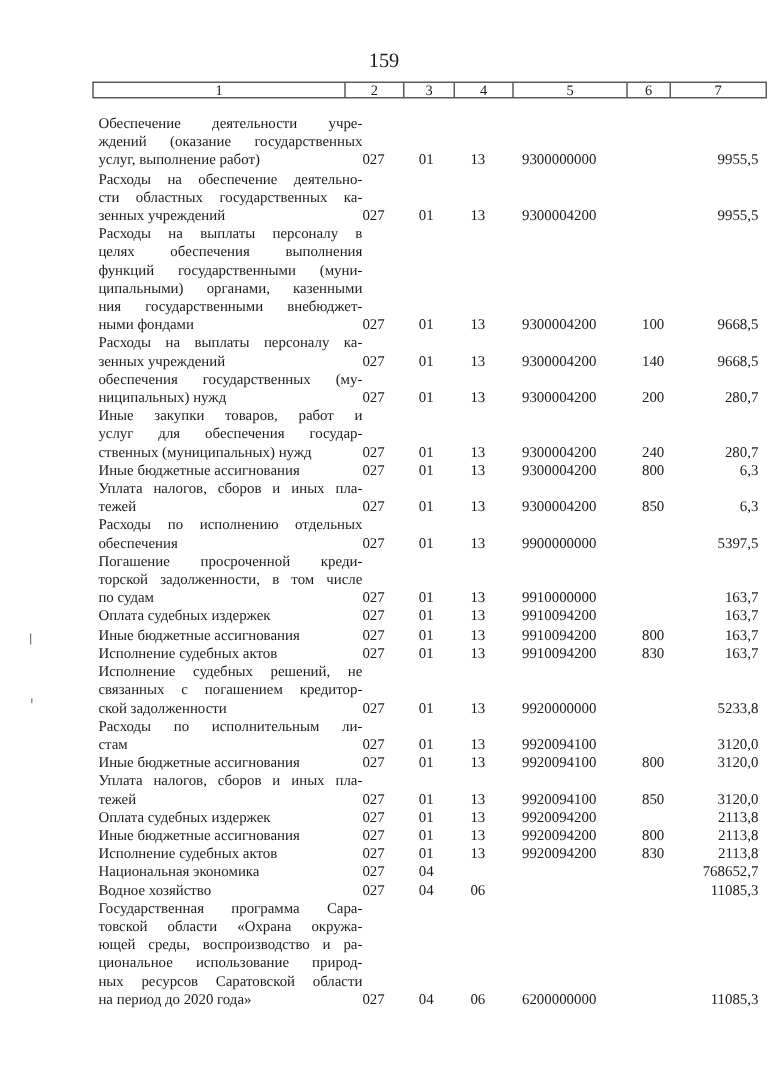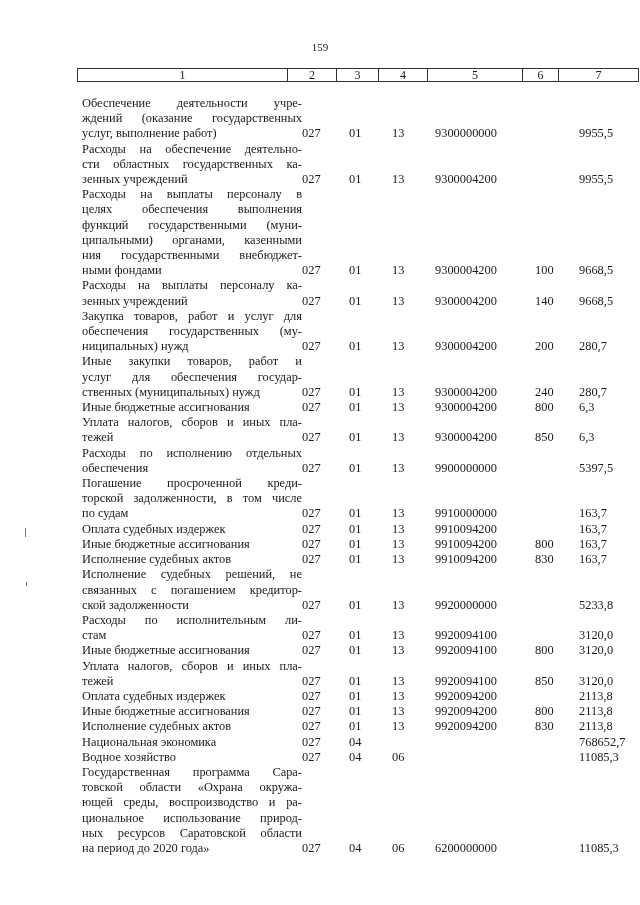--- a/index.html
+++ b/index.html
@@ -3,41 +3,41 @@
 <meta charset="utf-8">
 <style>
   html, body { margin: 0; padding: 0; background: #ffffff; }
   body {
     width: 640px; height: 905px; position: relative; overflow: hidden;
     font-family: "Liberation Serif", "DejaVu Serif", serif;
     color: #1a1a1a;
   }
   .page-number {
     position: absolute; top: 41px; left: 0; width: 640px;
-    text-align: center; font-size: 11px;
+    text-align: center; font-size: 17px;
   }
   .hdr {
     position: absolute; top: 68px; left: 77px; width: 562px; height: 14px;
     border: 1px solid #333; box-sizing: border-box; display: flex;
     font-size: 12px;
   }
   .hdr div { border-right: 1px solid #333; text-align: center; line-height: 12px; box-sizing: border-box; }
   .hdr div:last-child { border-right: none; }
   .hc1 { width: 210px; } .hc2 { width: 49px; } .hc3 { width: 42px; }
   .hc4 { width: 49px; } .hc5 { width: 95px; } .hc6 { width: 36px; } .hc7 { flex: 1; }
 
   .rows { position: absolute; top: 96px; left: 82px; width: 556px; font-size: 12.4px; line-height: 15.2px; }
   .row { display: flex; align-items: flex-end; }
   .c1 { width: 220px; text-align: justify; text-align-last: left; }
   .c2 { width: 47px; padding-left: 0; }
   .c3 { width: 43px; }
   .c4 { width: 43px; }
   .c5 { width: 100px; }
   .c6 { width: 44px; }
-  .c7 { width: 53px; text-align: left; }
+  .c7 { width: 53px; text-align: right; }
   .c1 span.line { display: block; text-align: justify; text-align-last: justify; }
   .c1 span.line.last { text-align-last: left; }
   .mark { position: absolute; background: #777; width: 1px; }
 </style>
 </head>
 <body>
 
 <div class="page-number">159</div>
 
 <div class="hdr">
@@ -100,21 +100,20 @@
       </div>
       <div class="c2">027</div>
       <div class="c3">01</div>
       <div class="c4">13</div>
       <div class="c5">9300004200</div>
       <div class="c6">140</div>
       <div class="c7">9668,5</div>
     </div>
     <div class="row">
       <div class="c1">
-        <span class="line">Закупка товаров, работ и услуг для</span>
         <span class="line">обеспечения государственных (му-</span>
         <span class="line last">ниципальных) нужд</span>
       </div>
       <div class="c2">027</div>
       <div class="c3">01</div>
       <div class="c4">13</div>
       <div class="c5">9300004200</div>
       <div class="c6">200</div>
       <div class="c7">280,7</div>
     </div>

